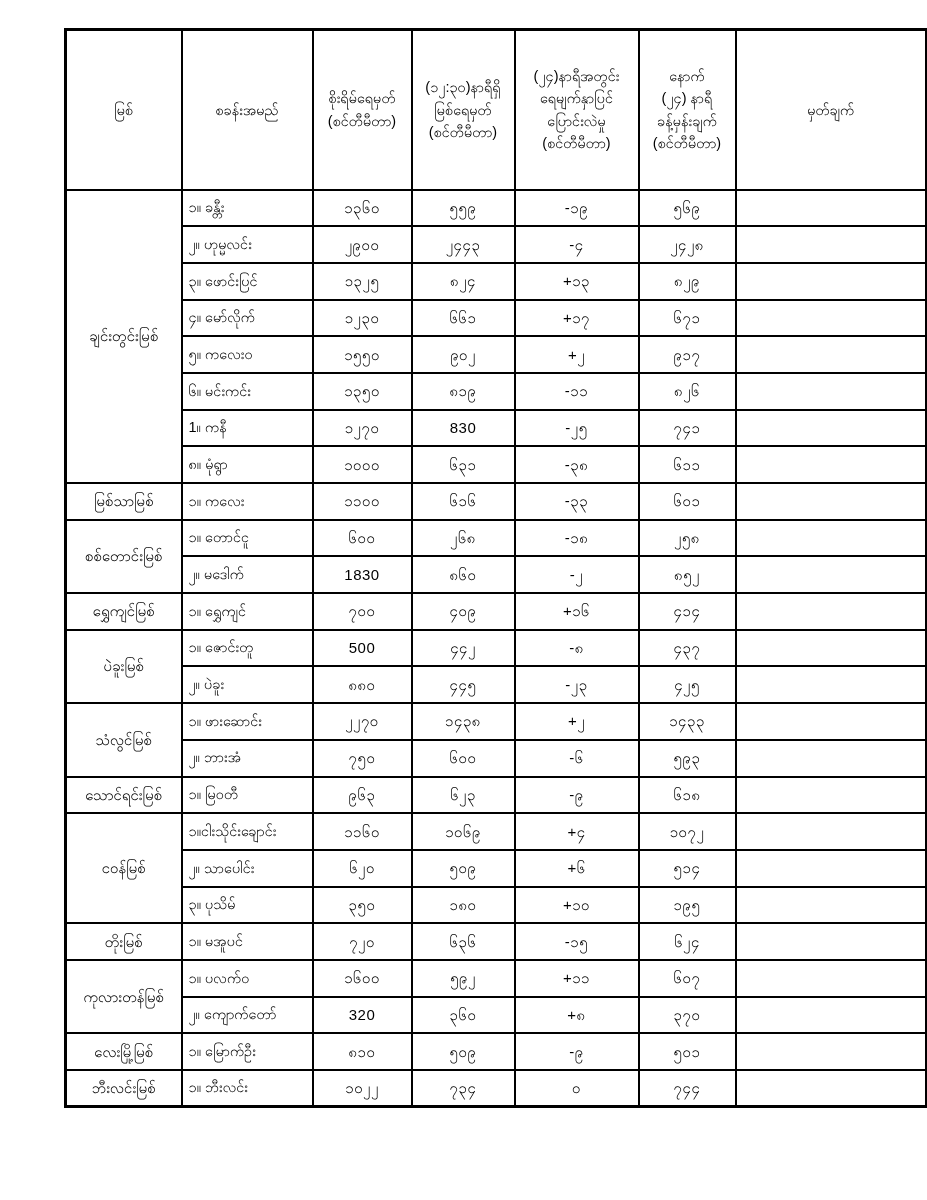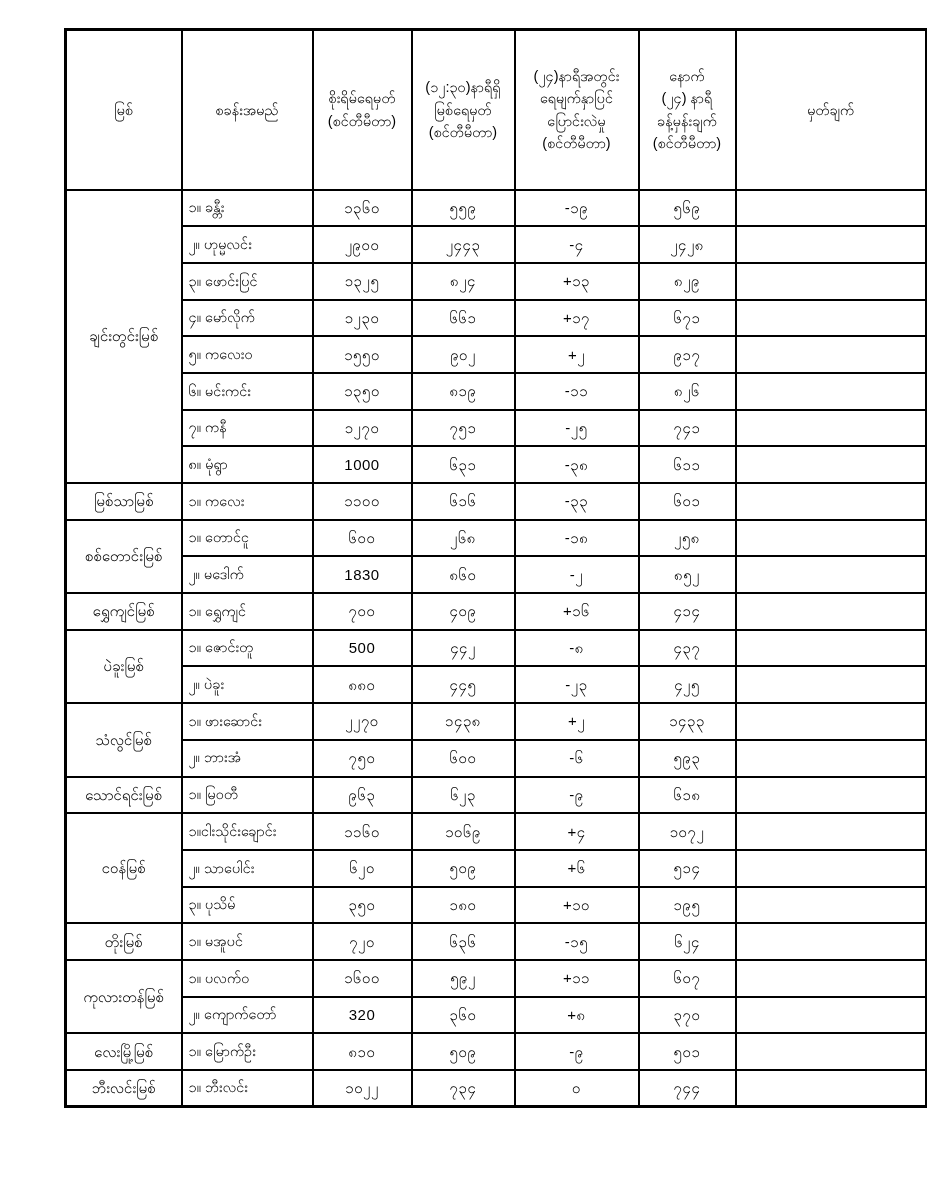--- a/index.html
+++ b/index.html
@@ -136,30 +136,30 @@
         </tr>
         <tr>
           <td class="station">၆။ မင်းကင်း</td>
           <td class="num">၁၃၅၀</td>
           <td class="num">၈၁၉</td>
           <td class="num">-၁၁</td>
           <td class="num">၈၂၆</td>
           <td class="remark"></td>
         </tr>
         <tr>
-          <td class="station">၇။ ကနီ</td>
+          <td class="station">1။ ကနီ</td>
           <td class="num">၁၂၇၀</td>
-          <td class="num">၇၅၁</td>
+          <td class="num">830</td>
           <td class="num">-၂၅</td>
           <td class="num">၇၄၁</td>
           <td class="remark"></td>
         </tr>
         <tr>
           <td class="station">၈။ မုံရွာ</td>
-          <td class="num">1000</td>
+          <td class="num">၁၀၀၀</td>
           <td class="num">၆၃၁</td>
           <td class="num">-၃၈</td>
           <td class="num">၆၁၁</td>
           <td class="remark"></td>
         </tr>
         <tr>
           <td class="river" rowspan="1">မြစ်သာမြစ်</td>
           <td class="station">၁။ ကလေး</td>
           <td class="num">၁၁၀၀</td>
           <td class="num">၆၁၆</td>

